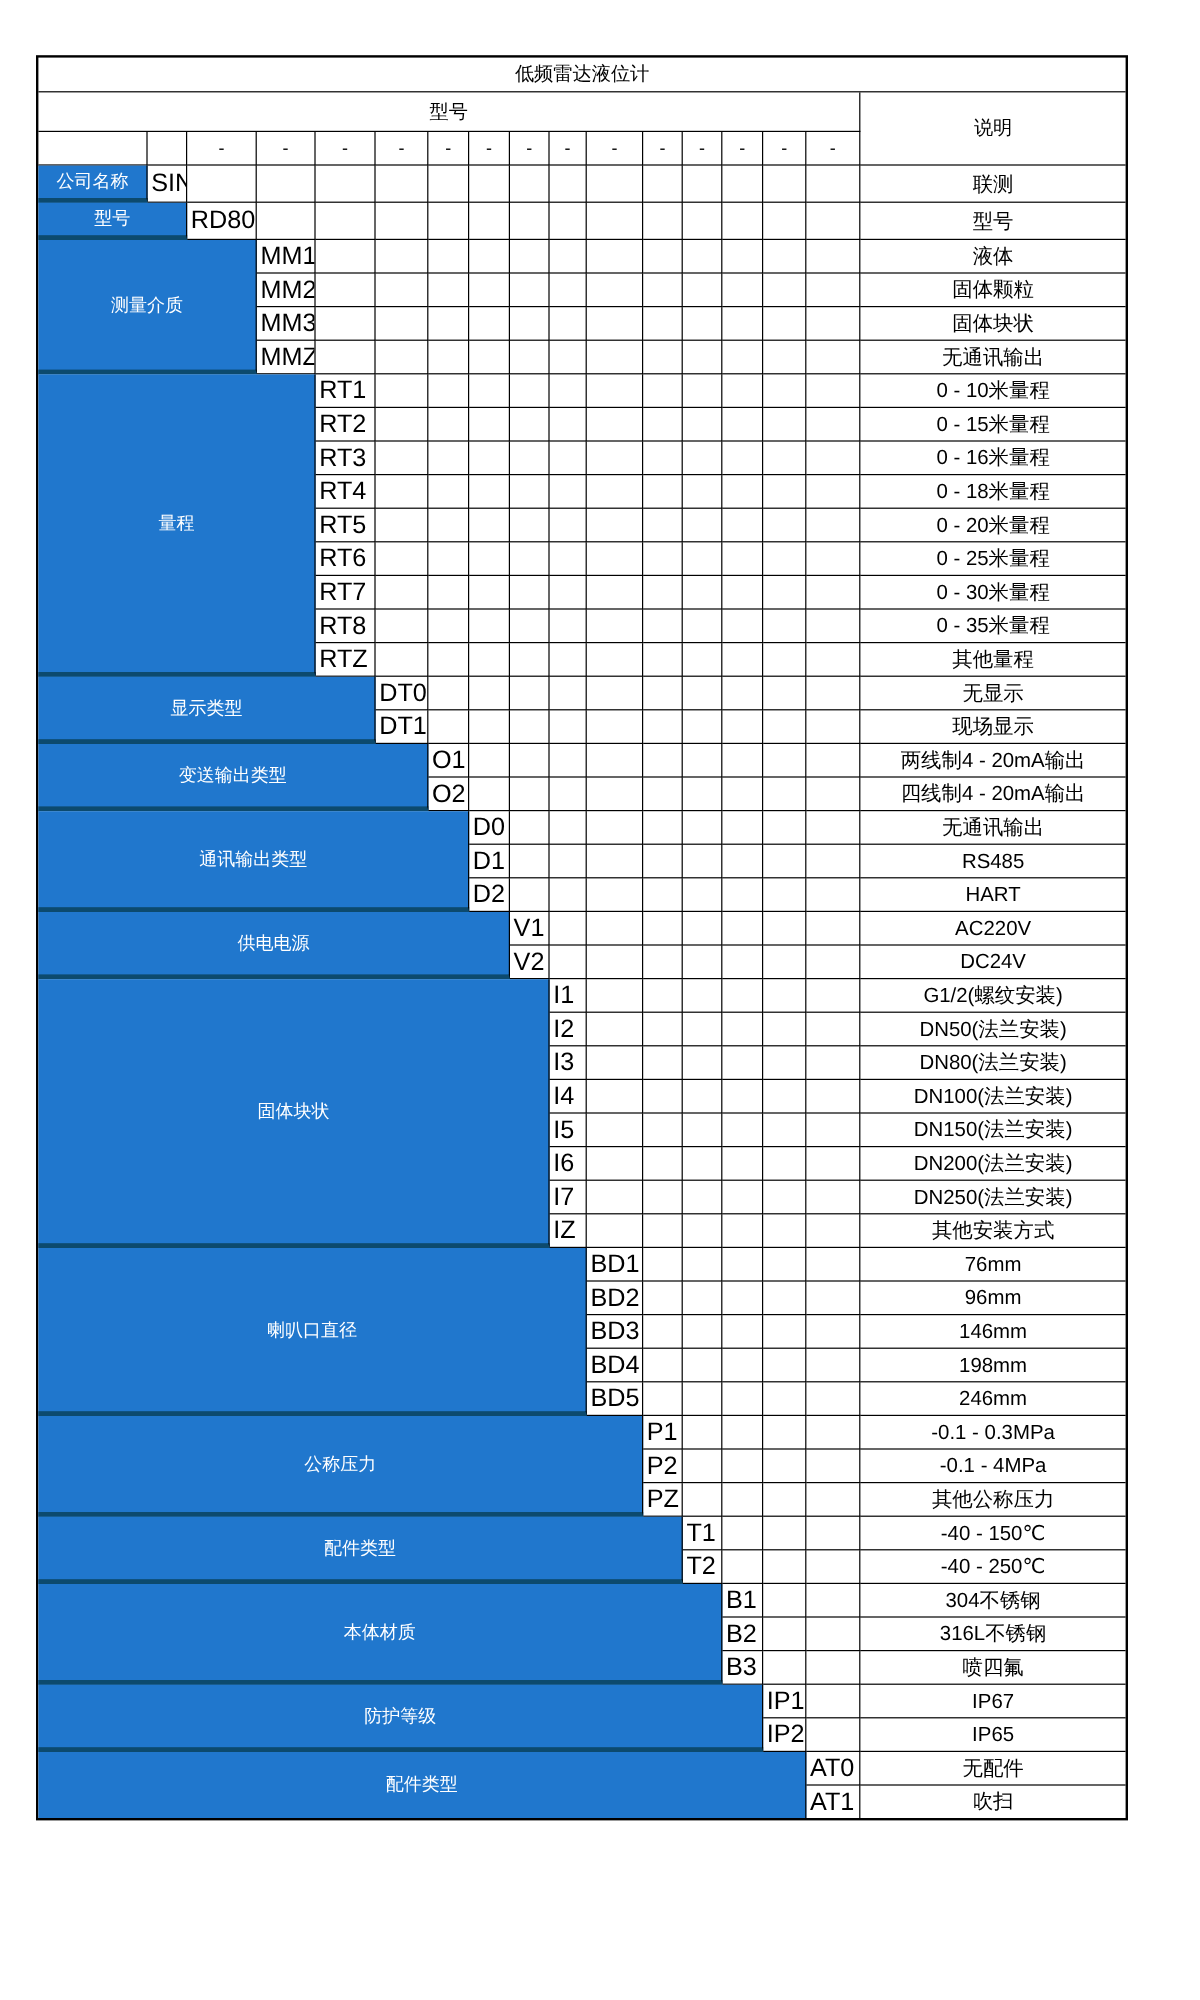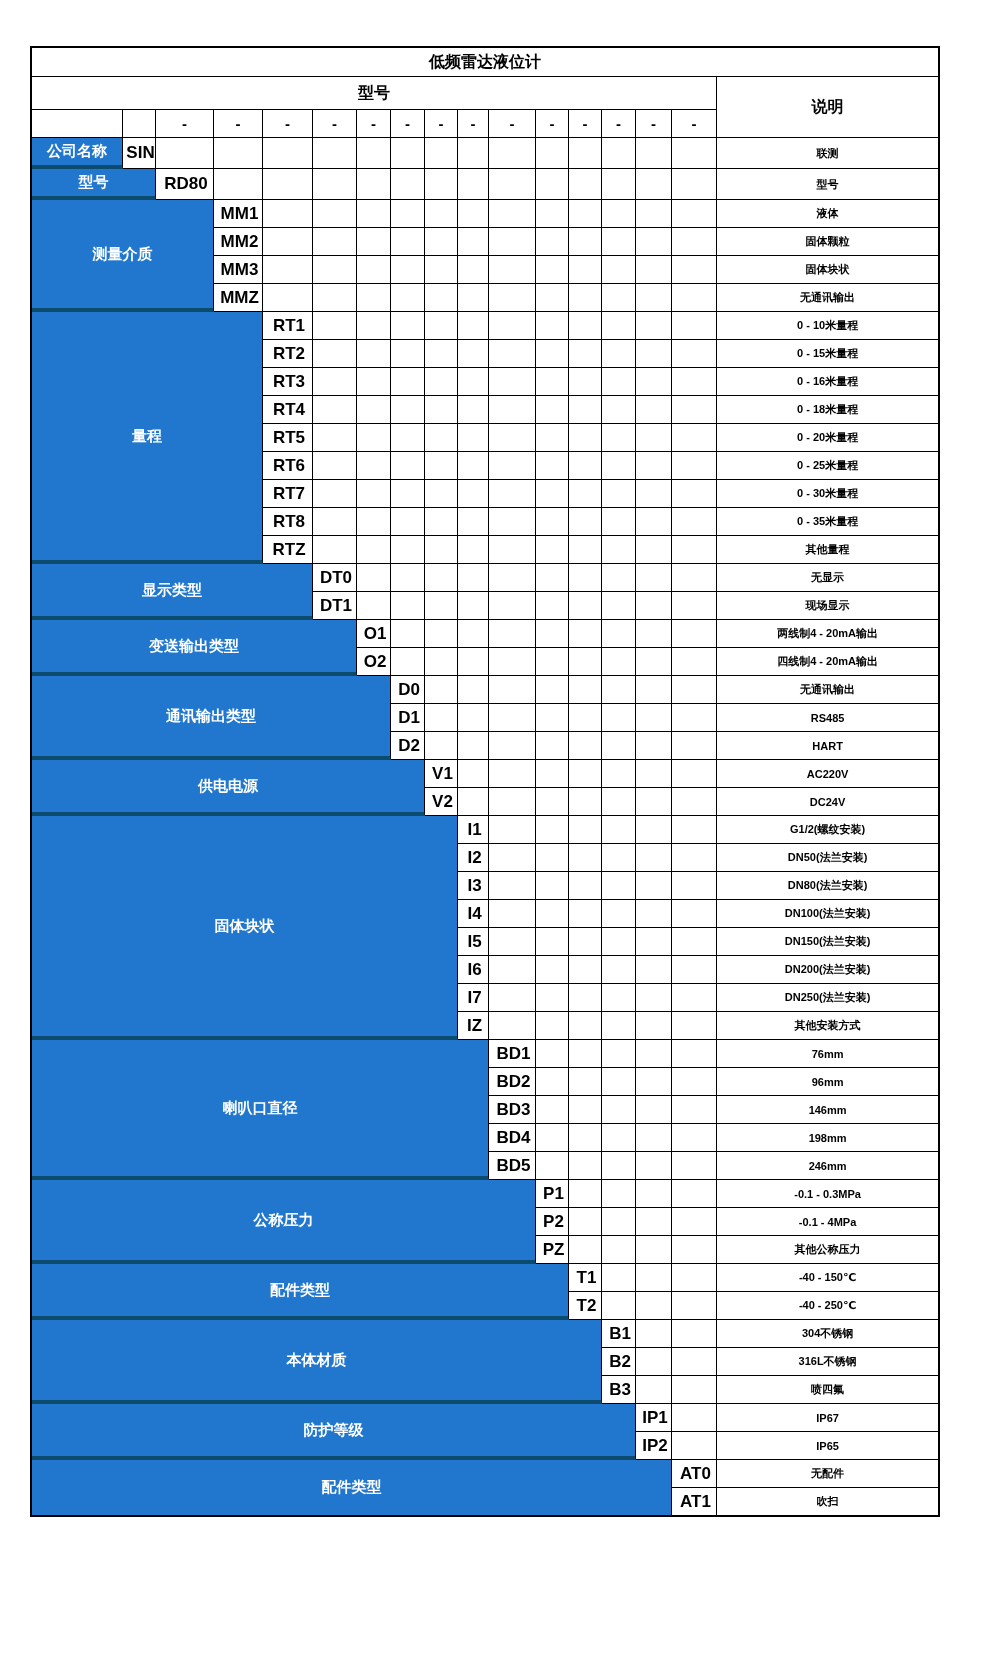--- a/index.html
+++ b/index.html
@@ -7,41 +7,40 @@
   body {
     width:1000px; height:1667px; overflow:hidden;
     font-family:"Liberation Sans","DejaVu Sans",sans-serif;
     color:#000;
   }
   table.sel {
     border-collapse:separate; border-spacing:0; table-layout:fixed;
     width:910px; margin:46px 0 0 30px;
     border:2px solid var(--border);
     background:#fff;
-    font-weight:bold;
   }
   td {
     height:27px; padding:0; overflow:hidden; white-space:nowrap;
     border-right:1px solid var(--border);
     border-bottom:1px solid var(--border);
     font-size:15px; text-align:center; vertical-align:middle;
   }
   td.title-cell { height:28px; font-size:16px; border-right:none; }
   td.hdr { font-size:16px; }
   td.hdr-model { height:32px; }
   td.hdr-desc { border-right:none;text-align:center; }
   td.sep { font-size:15px; }
   td.cat {
     background:var(--accent); color:#ffffff;
     border-bottom:4px solid #0c4a6e; 
     font-size:15px;
   }
   td.cat.rb { border-bottom:none;margin-left:10px; }
-  td.code { text-align:center; padding-left:3px; font-size:17px;margin-left:46px; }
-  td.desc { border-right:none; font-size:11px; }
+  td.code { text-align:left; padding-left:3px; font-size:21px;margin-left:46px; }
+  td.desc { border-right:none; font-size:17px; }
   tr.last-row td { border-bottom:none; }
 </style>
 </head>
 <body>
 
 <table class="sel">
   <colgroup>
     <col style="width:91px">
       <col style="width:33px">
       <col style="width:58px">

